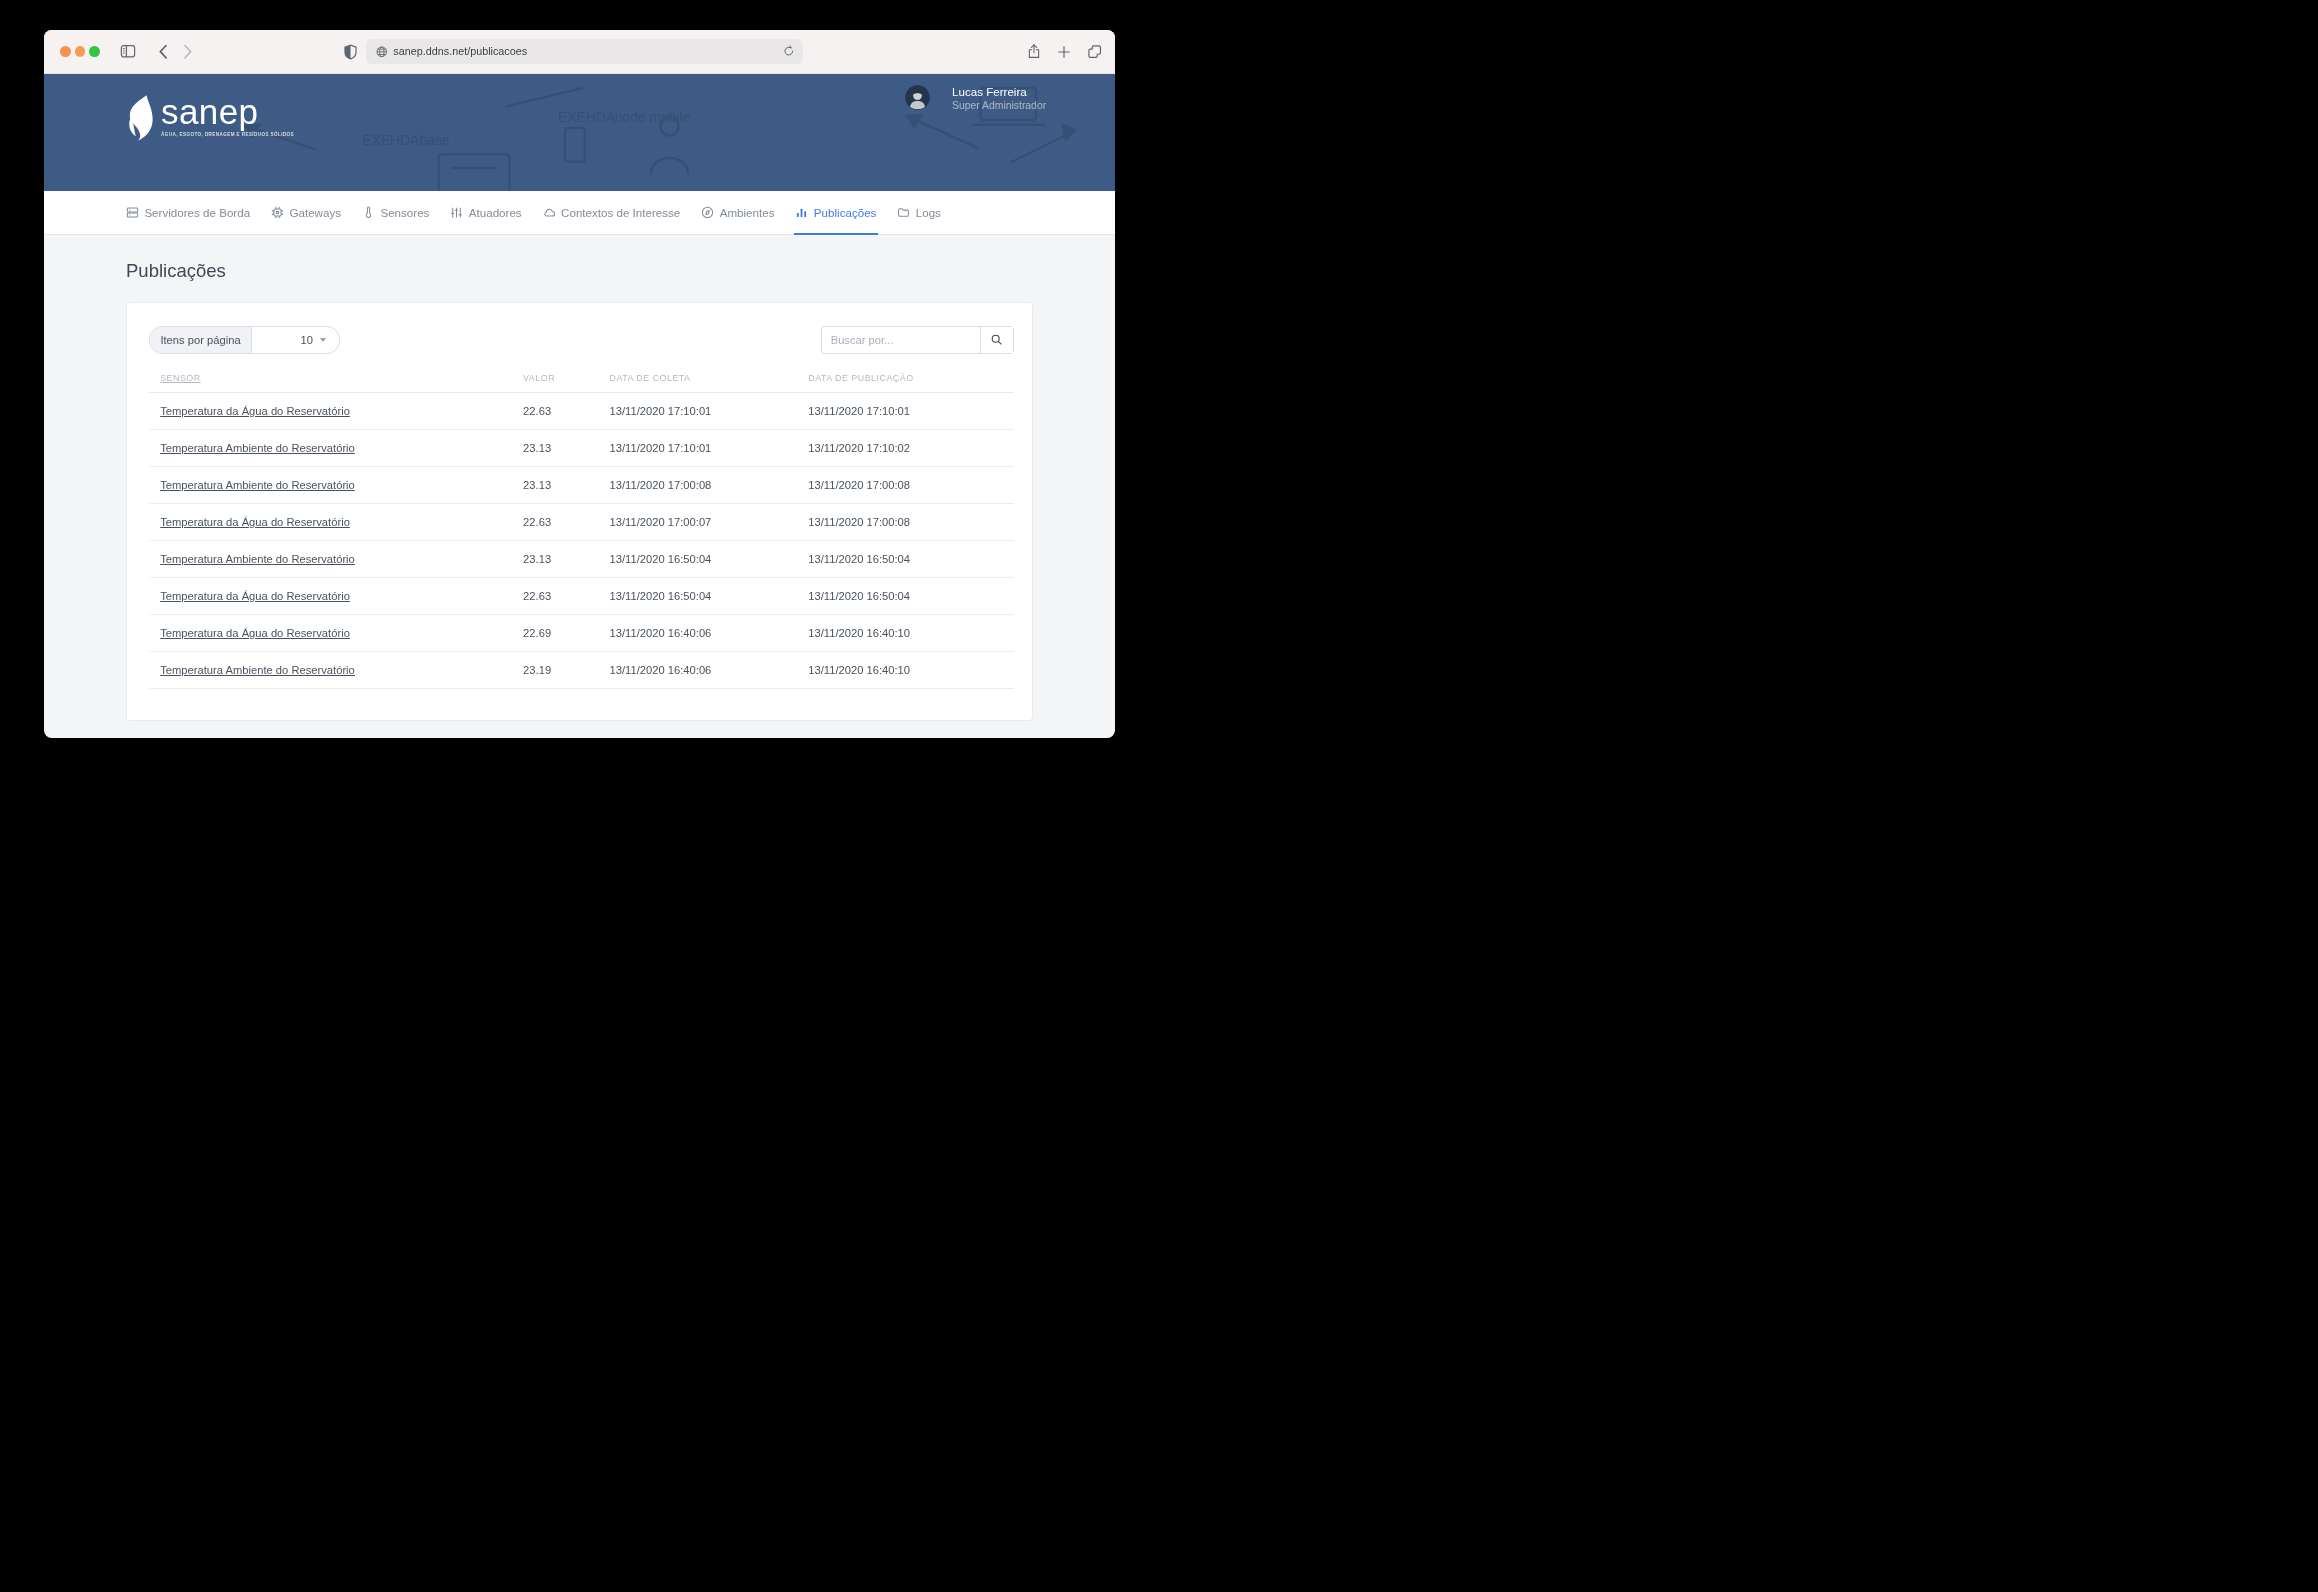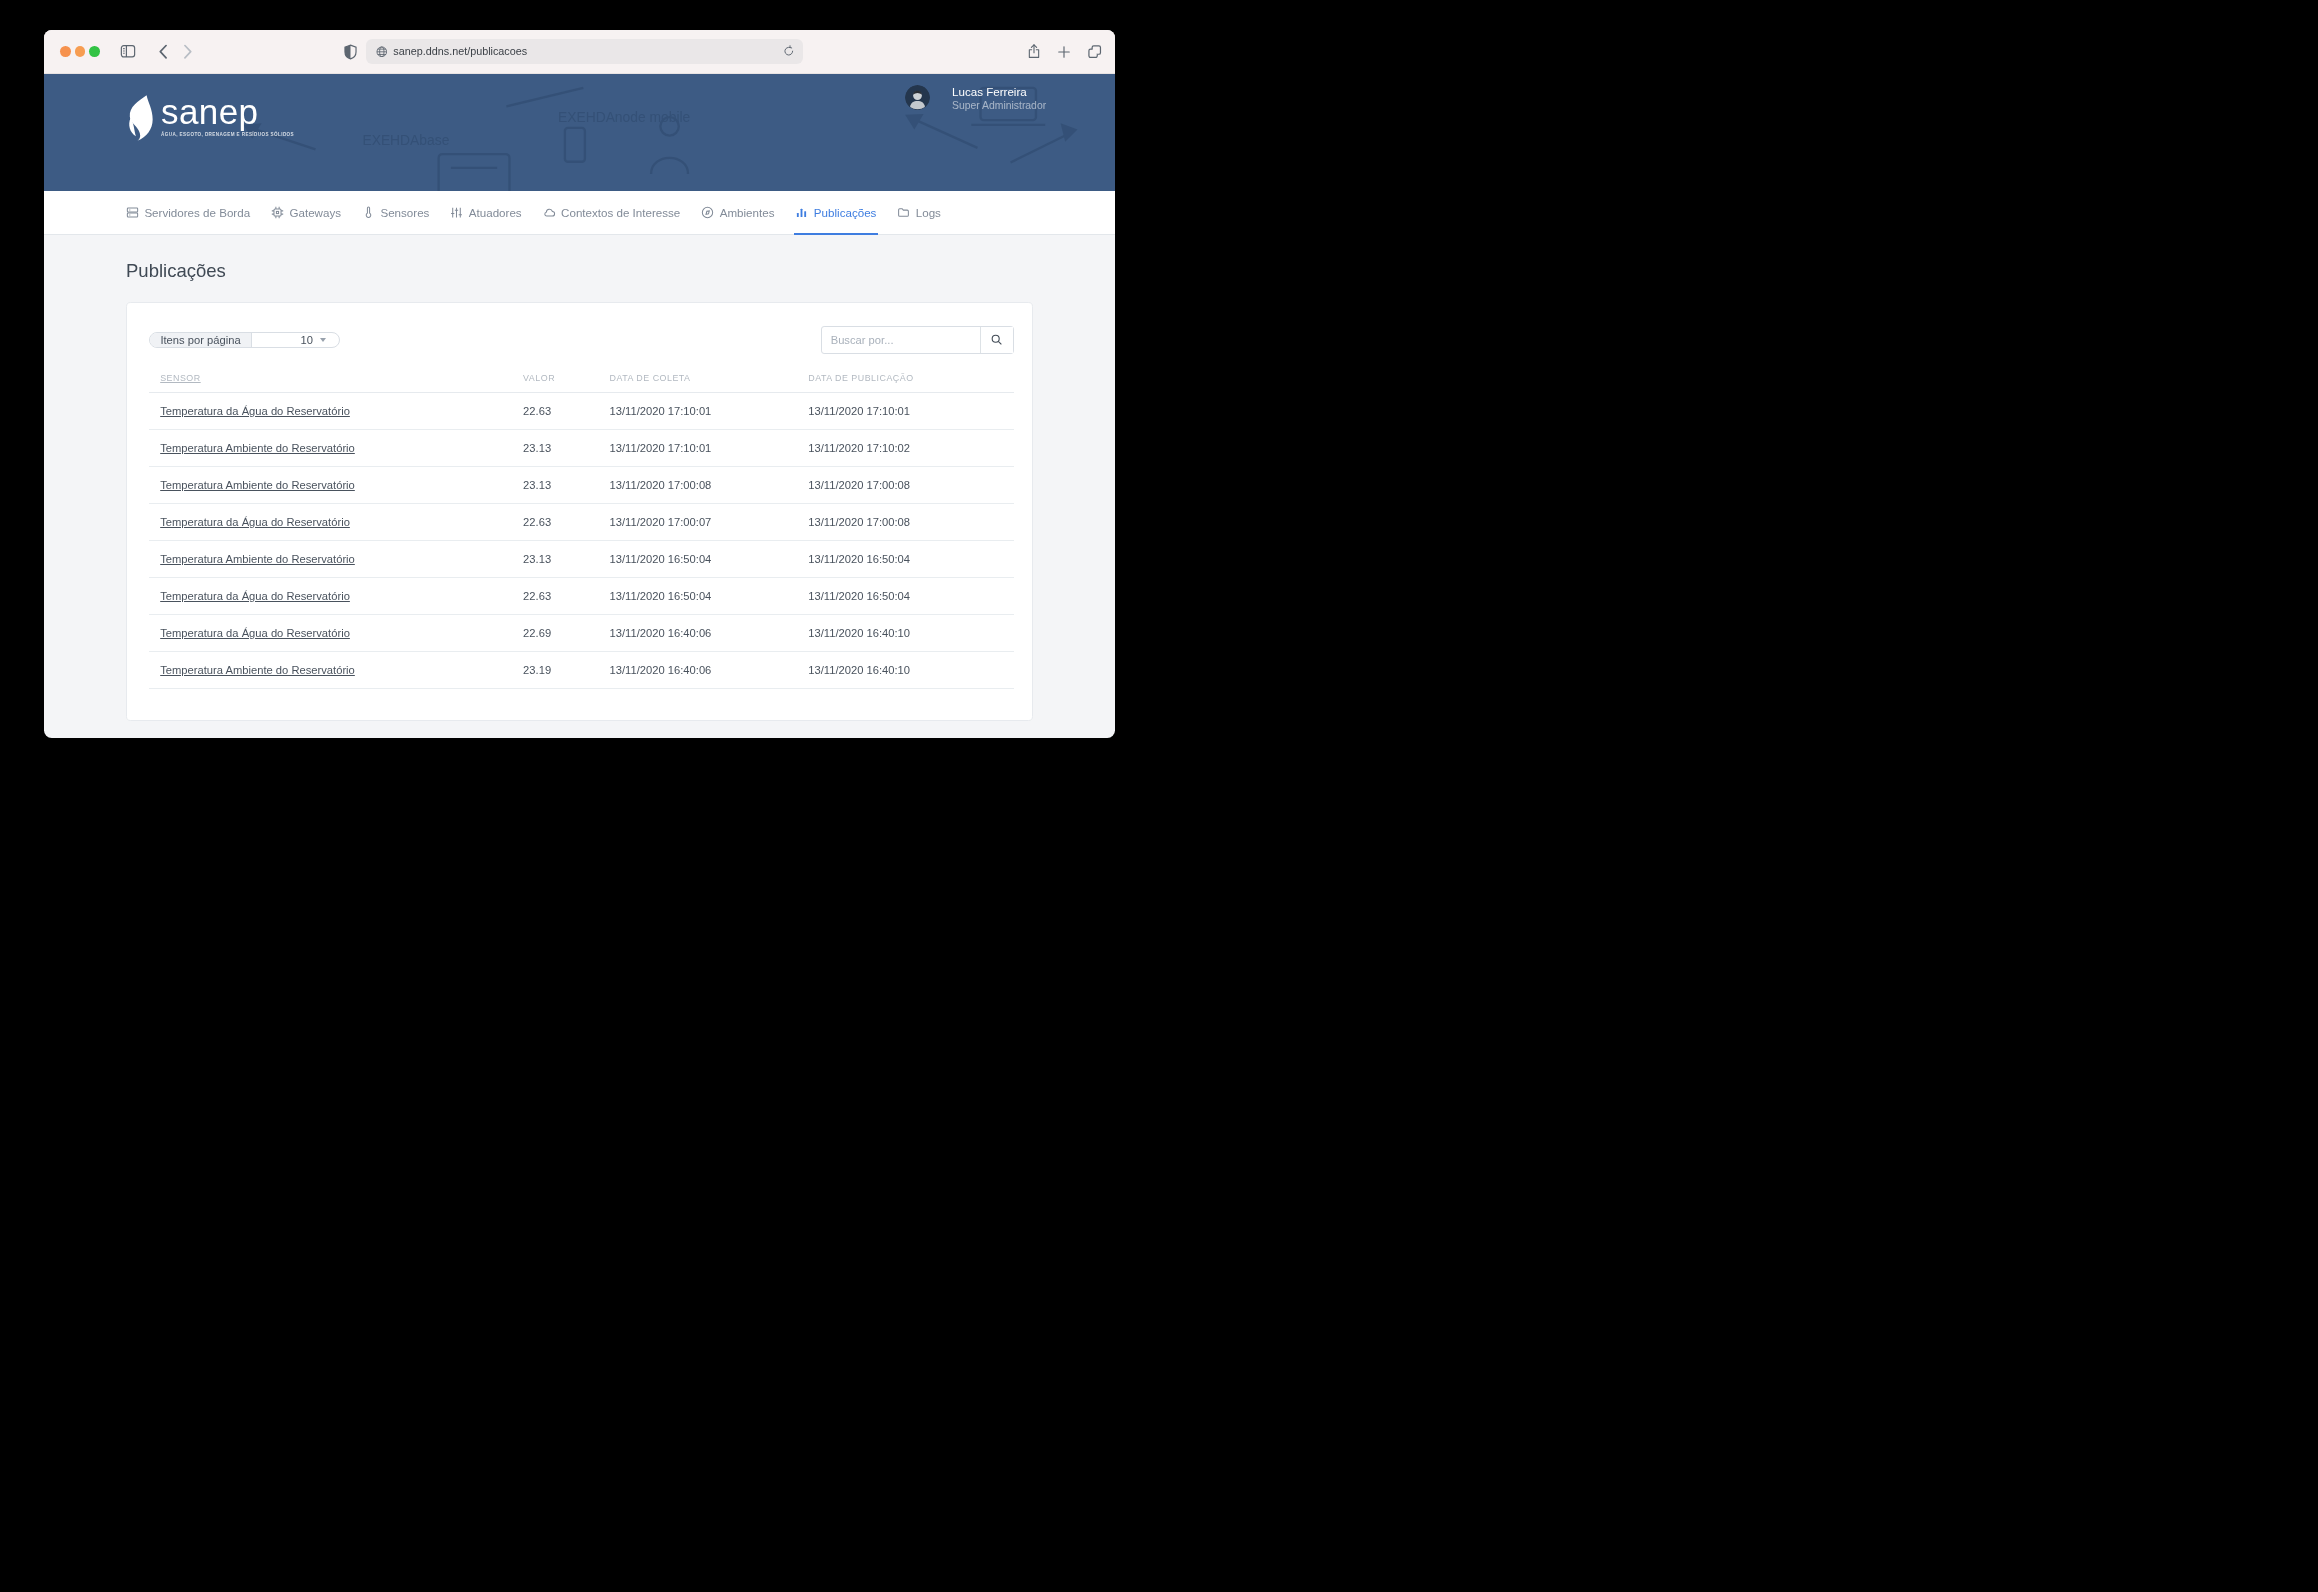--- a/index.html
+++ b/index.html
@@ -48,21 +48,21 @@
   
   .content{padding:25.4px 82px 0;box-sizing:border-box;}
   .page-title{font-size:18.5px;color:#3f4954;font-weight:500;margin:0 0 20px;}
   .card{background:#fff;border:0.8px solid #e7eaee;border-radius:4.6px;}
   .card-header{height:45px;display:flex;align-items:center;justify-content:space-between;
                padding:0 17px 0 23px;border-bottom:0.8px solid #e7ebee;box-sizing:border-box;}
   .card-title{font-size:12.3px;color:#454f5a;}
   .collapse-btn{display:flex;color:#9aa2ad;cursor:pointer;}
   .card-body{padding:22.4px 18.5px 31px 22.4px;}
   .controls{display:flex;justify-content:space-between;align-items:center;}
-  .ipp{display:flex;border:0.8px solid #d9dee4;border-radius:13px;overflow:hidden;height:16px;box-sizing:border-box;background:#fff;}
+  .ipp{display:flex;border:0.8px solid #d9dee4;border-radius:13px;overflow:hidden;height:28px;box-sizing:border-box;background:#fff;}
   .ipp-label{background:#f0f2f5;padding:0 10px;display:flex;align-items:center;font-size:11.2px;
              color:#49525d;border-right:0.8px solid #d9dee4;}
   .ipp-select{width:51px;display:flex;align-items:center;justify-content:center;gap:7px;
               font-size:11.2px;color:#49525d;cursor:pointer;margin-left:36px;}
   .caret-down{width:0;height:0;border-left:3.9px solid transparent;border-right:3.9px solid transparent;
               border-top:4.6px solid #98a1ac;}
   .search{display:flex;width:193px;height:28px;border:0.8px solid #d9dee4;border-radius:3.1px;background:#fff;box-sizing:border-box;}
   .search input{flex:1;border:none;outline:none;padding:0 9.2px;font-size:11.2px;color:#49525d;
                 background:transparent;font-family:inherit;min-width:0;}
   .search input::placeholder{color:#a9b1bb;}

